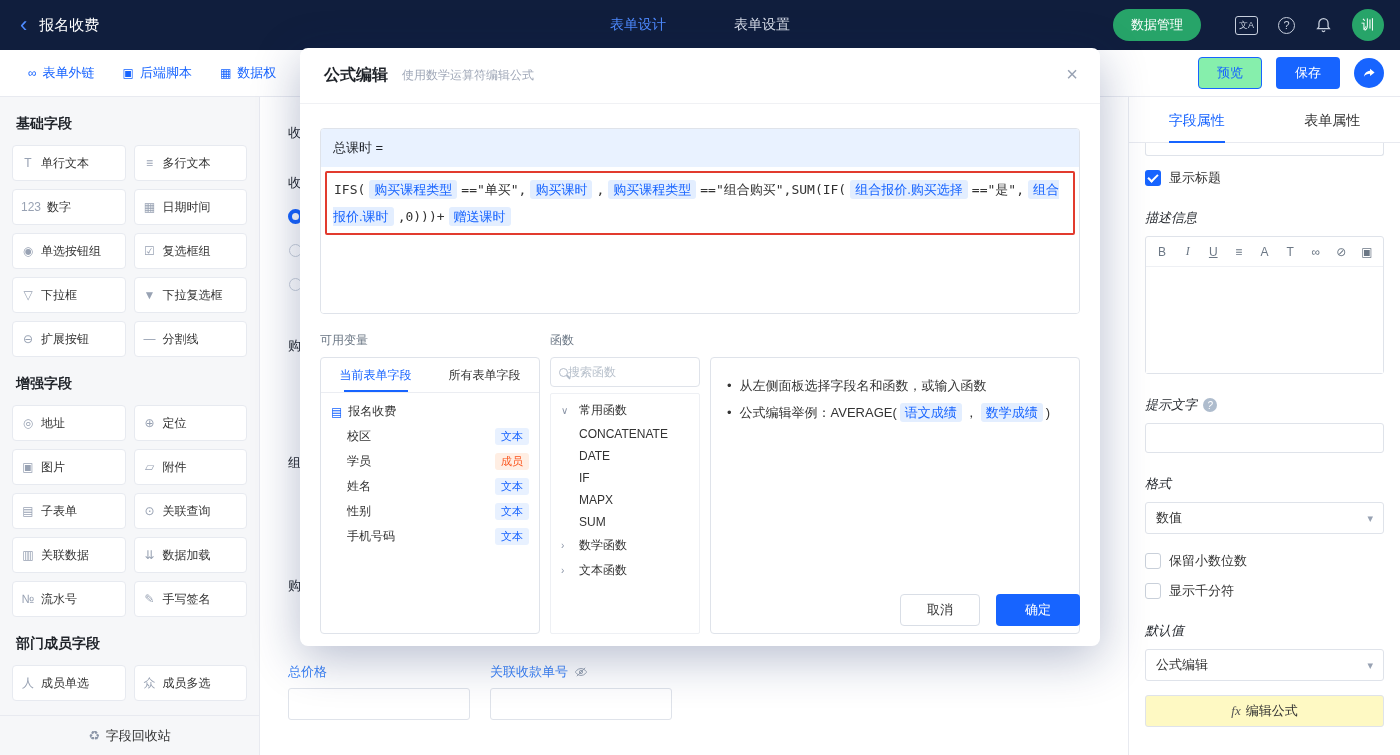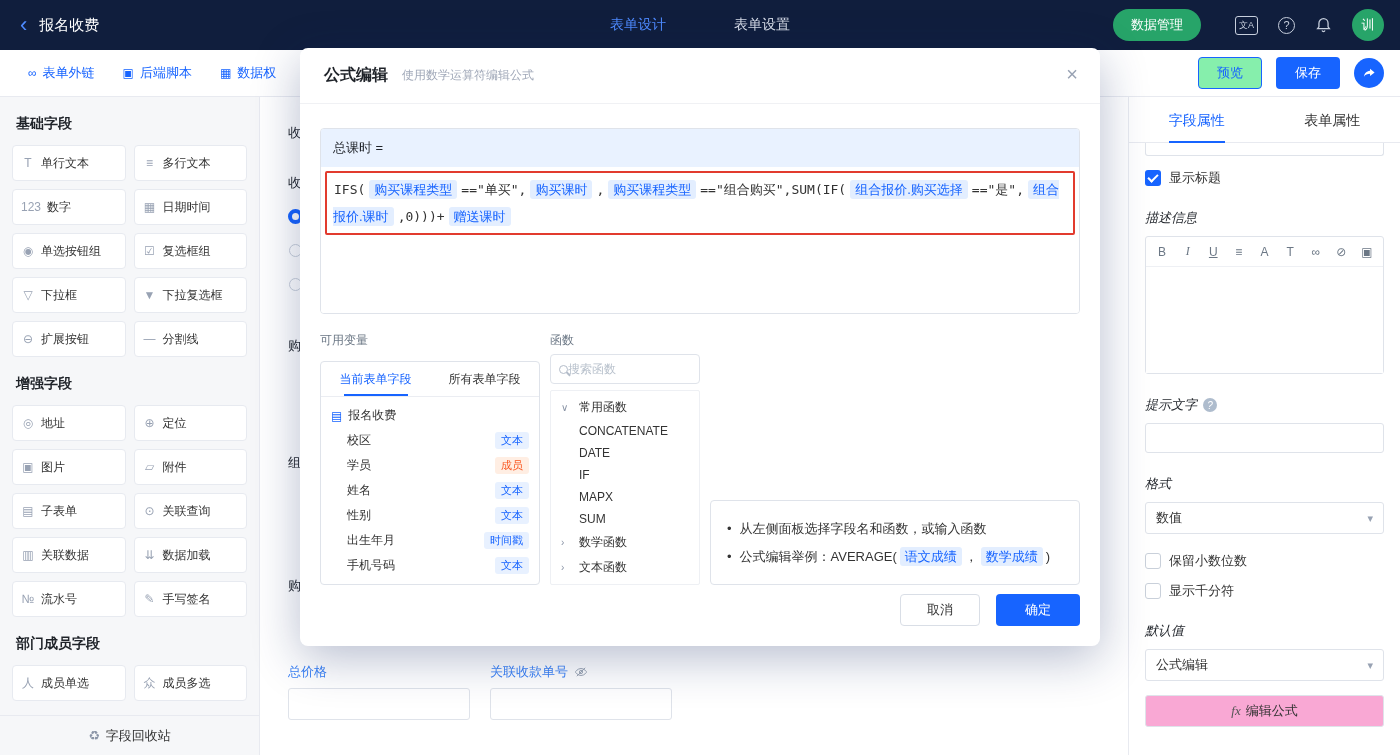--- a/index.html
+++ b/index.html
@@ -95,21 +95,21 @@
                     border-bottom:1px solid #eef0f4; color:#6b7785; font-size:12px; }
   .ed-tool { cursor:pointer; min-width:14px; text-align:center; }
   .ed-tool.it { font-style:italic; font-family:"Liberation Serif","DejaVu Serif",serif; }
   .ed-tool.un { text-decoration:underline; }
   .editor-body { height:106px; background:#fff; cursor:text; }
   .input { width:100%; height:30px; border:1px solid #dfe3ea; border-radius:3px; background:#fff; }
   .select { position:relative; display:flex; align-items:center; height:32px; padding:0 10px;
             border:1px solid #dfe3ea; border-radius:3px; font-size:13px; color:#333; cursor:pointer; background:#fff; }
   .select .chev { position:absolute; right:10px; color:#98a2b3; font-size:11px; }
   .btn-fx { width:100%; height:32px; margin-top:14px; border:1px solid #dfe3ea; border-radius:3px;
-            background:#f9a8d4; font-size:13px; color:#333; display:flex; align-items:center;
+            background:#fef9c3; font-size:13px; color:#333; display:flex; align-items:center;
             justify-content:center; gap:5px; }
   .btn-fx i { font-family:"Liberation Serif","DejaVu Serif",serif; color:#555; }
 
   
   .modal { position:absolute; left:300px; top:48px; width:800px; height:598px; background:#fff;
            border-radius:8px; box-shadow:0 12px 48px rgba(15,35,95,.30); z-index:20; }
   .modal-header { height:56px; border-bottom:1px solid #f0f1f4; display:flex; align-items:center;
                   padding:0 24px; gap:14px; }
   .modal-title { font-size:16px; font-weight:bold; color:#1f2329; }
   .modal-sub { font-size:12px; color:#a0a8b8; }
@@ -120,21 +120,21 @@
                   font-family:"DejaVu Sans Mono","Liberation Mono",monospace; font-size:13px; color:#333; }
   .formula-highlight { display:inline-block; border:2px solid #e23b2e; border-radius:2px;
                        padding:3px 6px; line-height:27px; max-width:100%; }
   .tok { margin:0 1px; }
   .tok.field { background:#e3eeff; color:#1764ff; border-radius:3px; padding:2px 5px; margin:0 3px;
                font-family:"Liberation Sans","DejaVu Sans",sans-serif; cursor:pointer; }
   .tok.text { color:#333; }
   .panel-labels { display:flex; margin:18px 20px 8px; }
   .pl { font-size:12px; color:#6b7785; }
   .pl1 { width:230px; }
-  .panels { display:flex; gap:10px; margin:0 20px; height:228px;align-items:flex-end; }
+  .panels { display:flex; gap:10px; margin:0 20px; height:277px; }
   .vars-panel { width:220px; border:1px solid #dfe3ea; border-radius:4px; overflow:hidden; background:#fff; }
   .vars-tabs { display:flex; border-bottom:1px solid #ebedf2; }
   .vars-tab { flex:1; text-align:center; font-size:12px; padding:9px 0 8px; color:#333; position:relative; cursor:pointer; }
   .vars-tab.active { color:#1764ff; }
   .vars-tab.active::after { content:""; position:absolute; left:50%; transform:translateX(-50%);
                             bottom:0; width:64px; height:2px; background:#1764ff; }
   .vars-tree { padding:6px 8px; font-size:12px; color:#333; }
   .tree-root { display:flex; align-items:center; gap:6px; padding:4px 2px; cursor:pointer; }
   .doc-icon { color:#1764ff; font-size:12px; }
   .var-row { display:flex; align-items:center; justify-content:space-between; padding:4px 2px 4px 18px; cursor:pointer; }
@@ -474,24 +474,20 @@
             <div class="var-row">
               <span class="var-name">姓名</span>
               <span class="tag blue">文本</span>
             </div>
 
             <div class="var-row">
               <span class="var-name">性别</span>
               <span class="tag blue">文本</span>
             </div>
 
-            <div class="var-row">
-              <span class="var-name">出生年月</span>
-              <span class="tag blue">时间戳</span>
-            </div>
 
             <div class="var-row">
               <span class="var-name">手机号码</span>
               <span class="tag blue">文本</span>
             </div>
           </div>
       </div>
     </div>
 
     <div class="funcs-panel">

